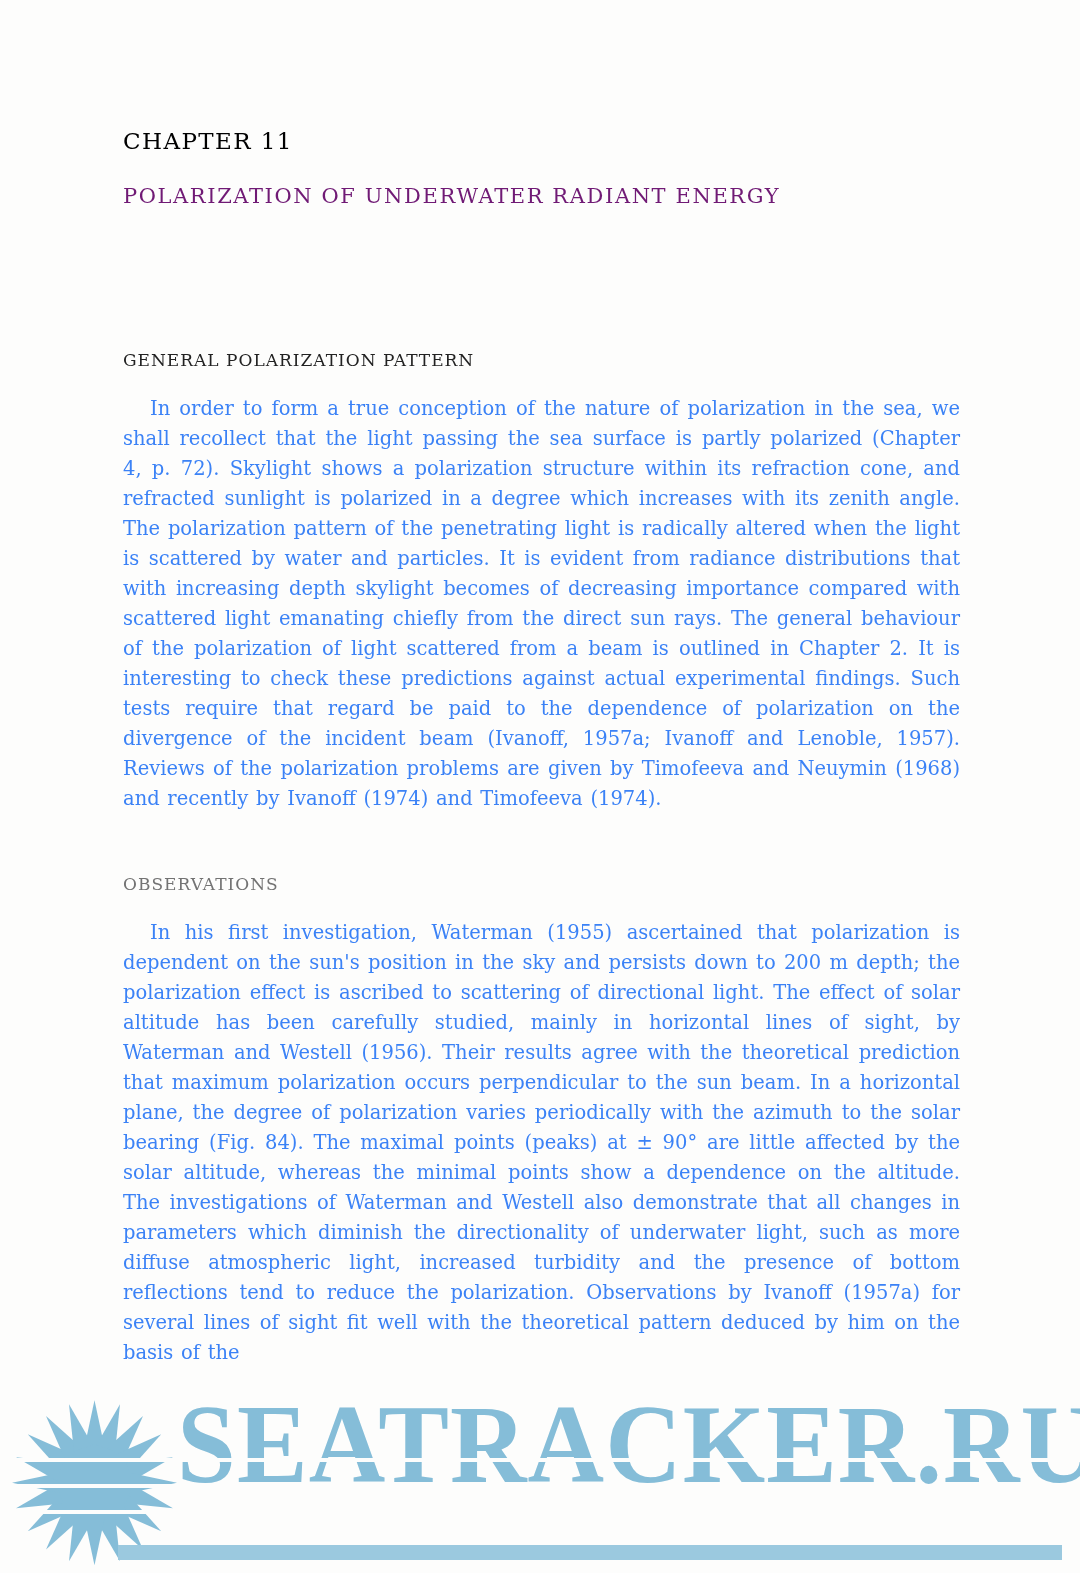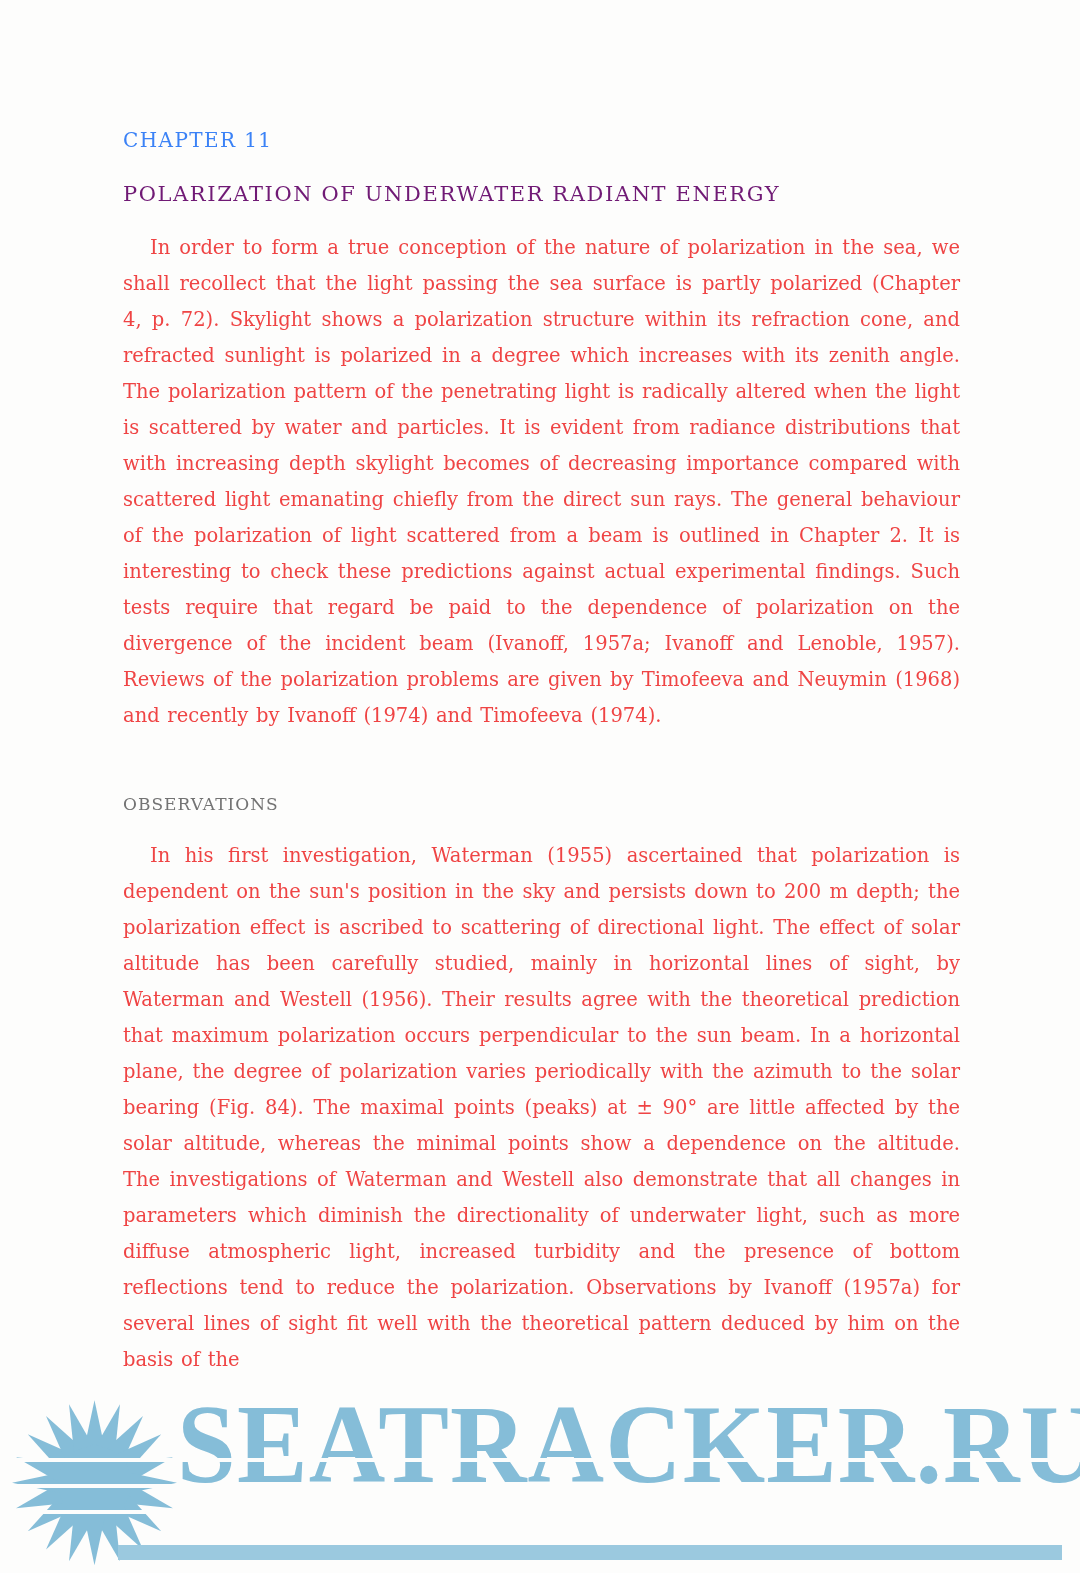--- a/index.html
+++ b/index.html
@@ -16,23 +16,23 @@
     font-family: "DejaVu Serif", "Liberation Serif", serif;
     color: #1d1d1d;
   }
   .content {
     position: absolute;
     left: 123px;
     right: 120px;
     top: 128px;
   }
   .chapter-label {
-    font-size: 20px;
+    font-size: 23px;
     letter-spacing: 1.4px;
-    color: #3b82f6;
+    color: #000000;
   }
   .page-title {
     margin-top: 30px;
     font-size: 21px;
     font-weight: normal;
     letter-spacing: 1.6px;
     color: #701a75;
   }
   .section-heading-1 {
     margin-top: 142px;
@@ -42,25 +42,25 @@
   }
   .section-heading-2 {
     margin-top: 60px;
     font-size: 17px;
     letter-spacing: 1.0px;
     color: #737373;
   }
   .para {
     margin-top: 24px;
     font-size: 19.5px;
-    line-height: 36px;
+    line-height: 30px;
     text-align: justify;
     text-indent: 27px;
     word-spacing: 1.5px;
-    color: #ef4444;
+    color: #3b82f6;
   }
   
   .watermark {
     position: absolute;
     left: 12px;
     top: 1392px;
     width: 1056px;
     height: 175px;
     display: flex;
     align-items: flex-start;
@@ -105,20 +105,21 @@
 <body>
 
 <div class="page">
 
   <div class="content">
 
     <div class="chapter-label">CHAPTER 11</div>
 
     <div class="page-title">POLARIZATION OF UNDERWATER RADIANT ENERGY</div>
 
+    <div class="section-heading-1">GENERAL POLARIZATION PATTERN</div>
 
     <div class="para">In order to form a true conception of the nature of polarization in the sea, we shall recollect that the light passing the sea surface is partly polarized (Chapter 4, p. 72). Skylight shows a polarization structure within its refraction cone, and refracted sunlight is polarized in a degree which increases with its zenith angle. The polarization pattern of the penetrating light is radically altered when the light is scattered by water and particles. It is evident from radiance distributions that with increasing depth skylight becomes of decreasing importance compared with scattered light emanating chiefly from the direct sun rays. The general behaviour of the polarization of light scattered from a beam is outlined in Chapter 2. It is interesting to check these predictions against actual experimental findings. Such tests require that regard be paid to the dependence of polarization on the divergence of the incident beam (Ivanoff, 1957a; Ivanoff and Lenoble, 1957). Reviews of the polarization problems are given by Timofeeva and Neuymin (1968) and recently by Ivanoff (1974) and Timofeeva (1974).</div>
 
     <div class="section-heading-2">OBSERVATIONS</div>
 
     <div class="para">In his first investigation, Waterman (1955) ascertained that polarization is dependent on the sun's position in the sky and persists down to 200 m depth; the polarization effect is ascribed to scattering of directional light. The effect of solar altitude has been carefully studied, mainly in horizontal lines of sight, by Waterman and Westell (1956). Their results agree with the theoretical prediction that maximum polarization occurs perpendicular to the sun beam. In a horizontal plane, the degree of polarization varies periodically with the azimuth to the solar bearing (Fig. 84). The maximal points (peaks) at ± 90° are little affected by the solar altitude, whereas the minimal points show a dependence on the altitude. The investigations of Waterman and Westell also demonstrate that all changes in parameters which diminish the directionality of underwater light, such as more diffuse atmospheric light, increased turbidity and the presence of bottom reflections tend to reduce the polarization. Observations by Ivanoff (1957a) for several lines of sight fit well with the theoretical pattern deduced by him on the basis of the</div>
 
   </div>
 
   <div class="watermark">

